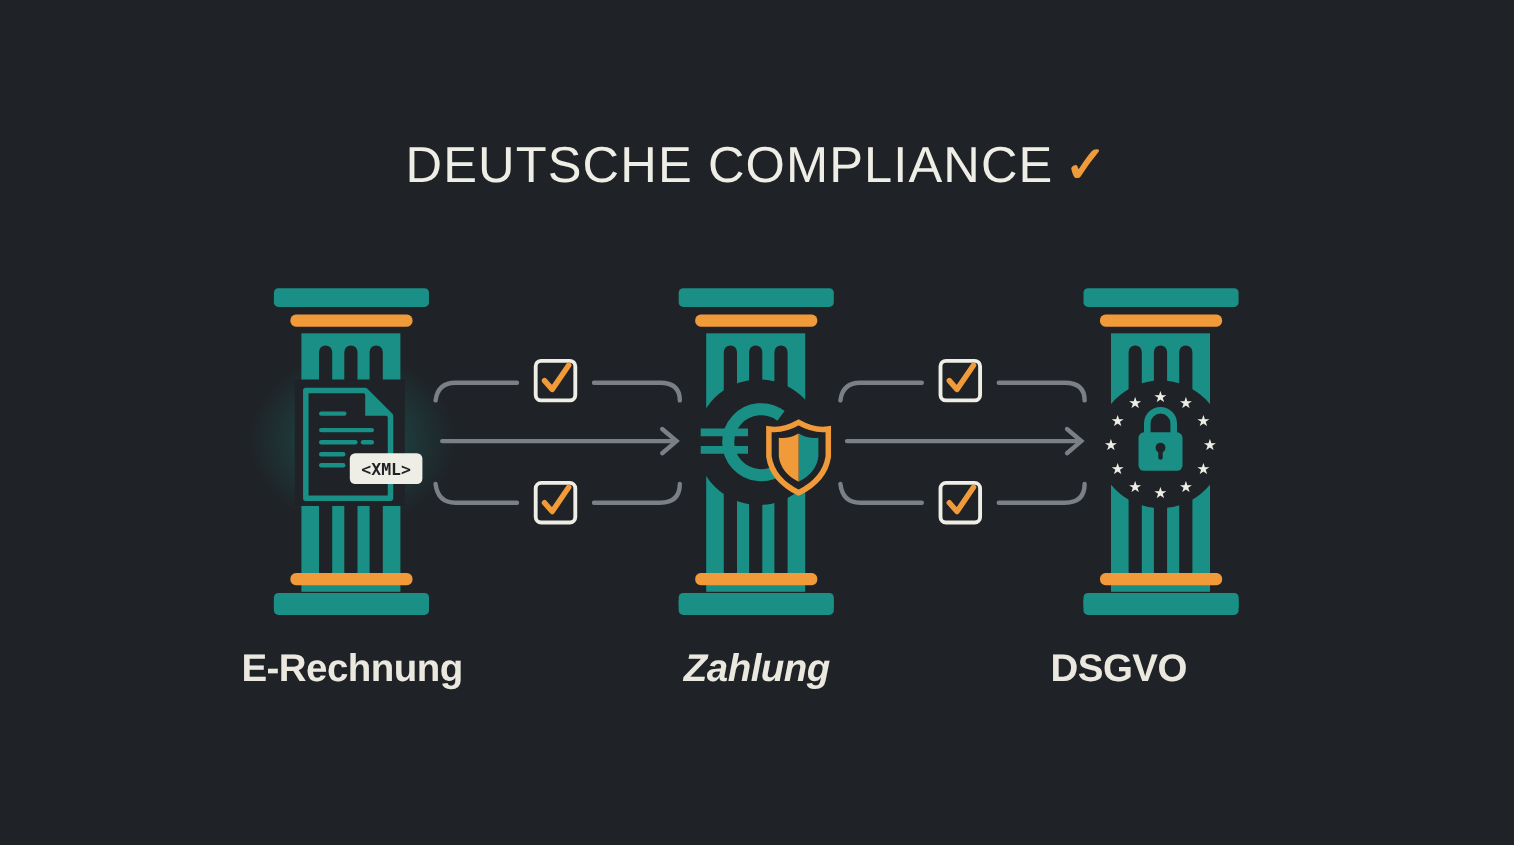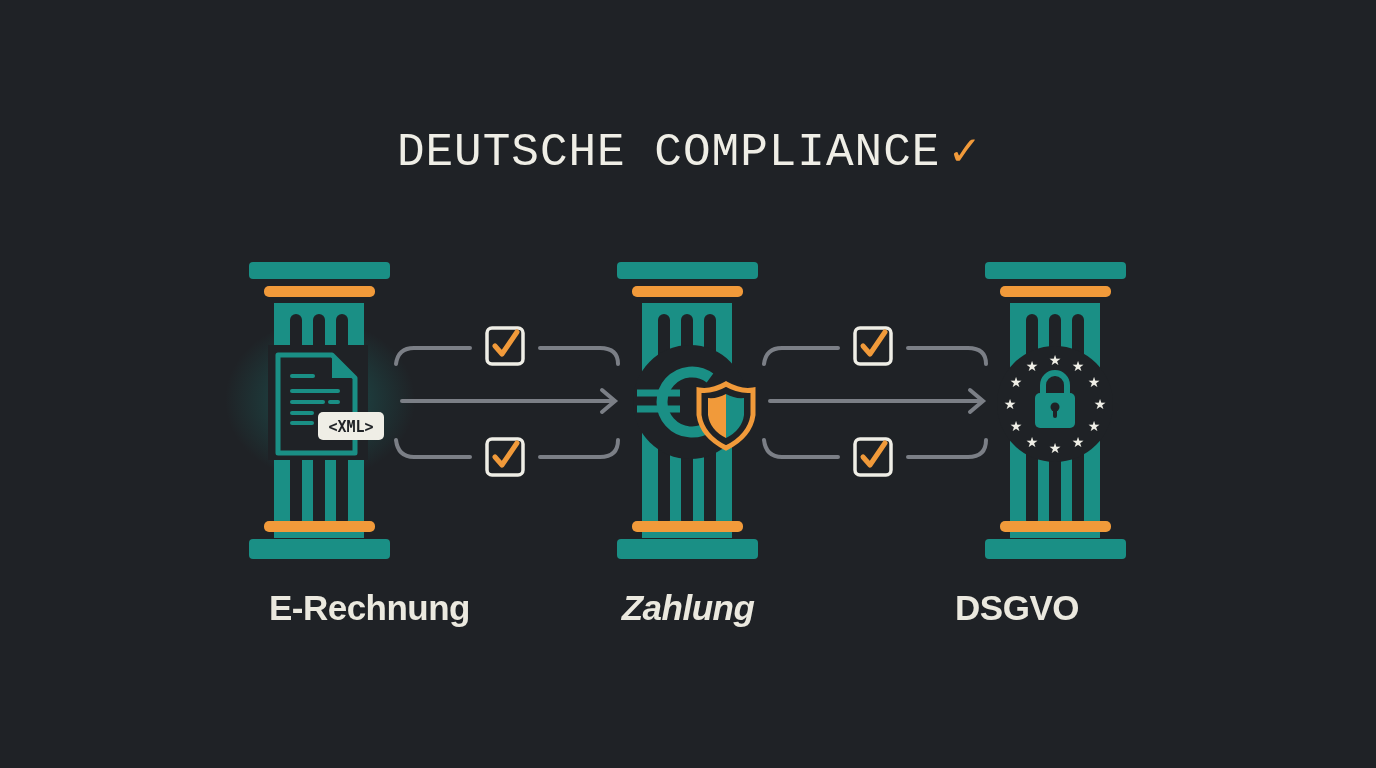--- a/index.html
+++ b/index.html
@@ -1,17 +1,17 @@
 <!DOCTYPE html>
 <html><head>
 <meta charset="utf-8">
 <style>
   html, body { margin:0; padding:0; }
   body { width:1376px; height:768px; background:#1f2226; overflow:hidden; position:relative; font-family:"DejaVu Sans", sans-serif; }
-  .title { position:absolute; left:0; width:100%; top:122px; text-align:center; color:#efeee6; font-size:46px; font-weight:300; letter-spacing:1px; font-family:Liberation Mono, monospace; }
+  .title { position:absolute; left:0; width:100%; top:122px; text-align:center; color:#efeee6; font-size:46px; font-weight:300; letter-spacing:1px; font-family:Liberation Sans, sans-serif; }
   .title .check { color:#f19a3a; font-weight:700; margin-left:10px; }
   svg.diagram { position:absolute; left:0; top:0; }
   .label { position:absolute; top:588px; color:#ebe9df; font-size:35px; font-weight:600; font-family:"Liberation Sans", sans-serif; text-align:center; width:300px; transform:translateX(-50%); letter-spacing:-0.5px; }
 </style>
 </head>
 <body>
 
 <div class="title"><span>DEUTSCHE COMPLIANCE</span><span class="check">✓</span></div>
 
 <svg class="diagram" width="1376" height="768" viewBox="0 0 1376 768">
@@ -122,15 +122,15 @@
     <path d="M970 390 L983 401 L970 412"></path>
   </g>
   <g>
       <use href="#checkbox" x="873" y="346"></use>
     </g>
   <g>
       <use href="#checkbox" x="873" y="457"></use>
     </g>
 </svg>
 
-<div class="label" style="left:320px;text-align:right;">E-Rechnung</div>
+<div class="label" style="left:320px;">E-Rechnung</div>
 <div class="label" style="left:688px;font-style:italic;">Zahlung</div>
 <div class="label" style="left:1017px;">DSGVO</div>
 
 </body></html>

